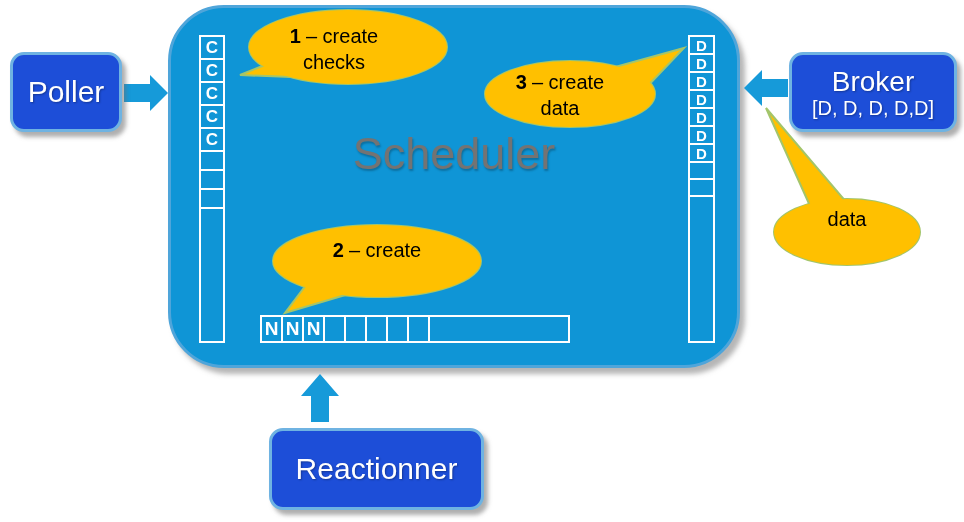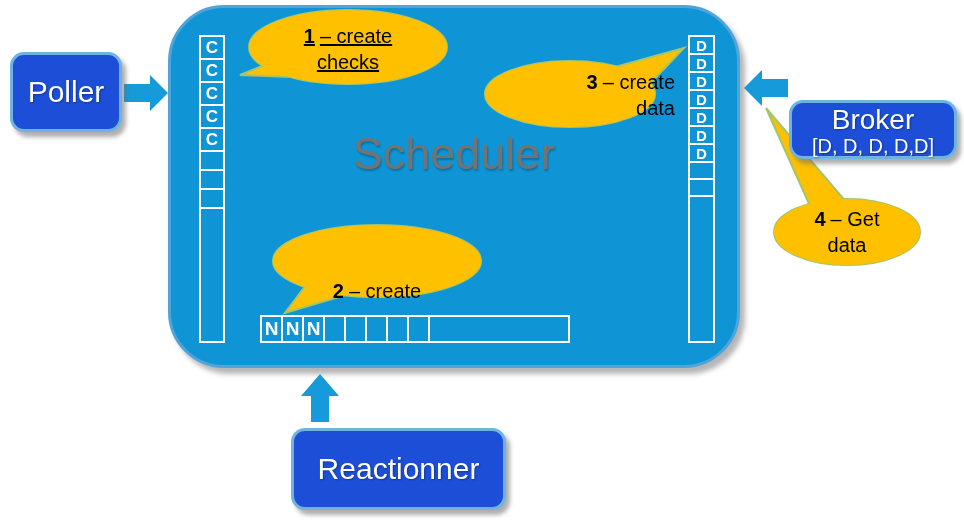--- a/index.html
+++ b/index.html
@@ -19,24 +19,24 @@
   }
   
   .node{
     position:absolute;box-sizing:border-box;background:#1d4ed8;
     border:3px solid #6fb3e2;border-radius:14px;
     box-shadow:4px 5px 4px rgba(110,110,110,0.55);
     display:flex;flex-direction:column;align-items:center;justify-content:center;
     color:#ffffff;text-shadow:1px 1px 2px rgba(0,0,0,0.3);
   }
   .poller{left:10px;top:52px;width:112px;height:80px;font-size:30px;}
-  .broker{left:789px;top:52px;width:168px;height:59px;margin-top:48px;}
+  .broker{left:789px;top:52px;width:168px;height:80px;}
   .broker .t1{font-size:28px;line-height:32px;}
   .broker .t2{font-size:20px;line-height:20px;}
-  .reactionner{left:291px;top:428px;width:215px;height:82px;font-size:30px;}
+  .reactionner{left:269px;top:428px;width:215px;height:82px;font-size:30px;}
   
   .vqueue{position:absolute;display:flex;flex-direction:column;}
   .hqueue{position:absolute;display:flex;flex-direction:row;}
   .cell{
     box-sizing:border-box;border:2px solid #ffffff;
     display:flex;align-items:center;justify-content:center;
     color:#ffffff;font-weight:bold;
   }
   .vqueue .cell{margin-top:-2px;width:100%;}
   .vqueue .cell:first-child{margin-top:0;}
@@ -137,33 +137,32 @@
       <ellipse cx="570" cy="94" rx="85" ry="33" fill="#ffc000"></ellipse>
     </g>
 
     <g>
       <ellipse cx="847" cy="232" rx="73" ry="33" fill="#ffc000" stroke="#a3c56b" stroke-width="2"></ellipse>
       <polygon points="810,206 848,204 766,108" fill="#ffc000" stroke="#a3c56b" stroke-width="2"></polygon>
       <ellipse cx="847" cy="232" rx="73" ry="33" fill="#ffc000"></ellipse>
     </g>
   </svg>
 
-  <div class="bubtext" style="left:250px;top:23px;width:196px;text-decoration:underline;">
+  <div class="bubtext" style="left:236px;top:23px;width:196px;">
     <div><b>1</b><span class="rest">– create</span></div>
     <div>checks</div>
   </div>
-  <div class="bubtext" style="left:273px;top:237px;width:208px;margin-top:41px;">
+  <div class="bubtext" style="left:273px;top:237px;width:208px;">
     <div><b>2</b><span class="rest">– create</span></div>
   </div>
-  <div class="bubtext" style="left:507px;top:69px;width:168px;text-align:right;">
+  <div class="bubtext" style="left:476px;top:69px;width:168px;">
     <div><b>3</b><span class="rest">– create</span></div>
     <div>data</div>
   </div>
   <div class="bubtext" style="left:776px;top:206px;width:142px;">
-    <div><b>4</b><span class="rest">– Get</span></div>
     <div>data</div>
   </div>
 
   <div class="node poller">
     <span>Poller</span>
   </div>
   <div class="node broker">
     <span class="t1">Broker</span>
     <span class="t2">[D, D, D, D,D]</span>
   </div>

